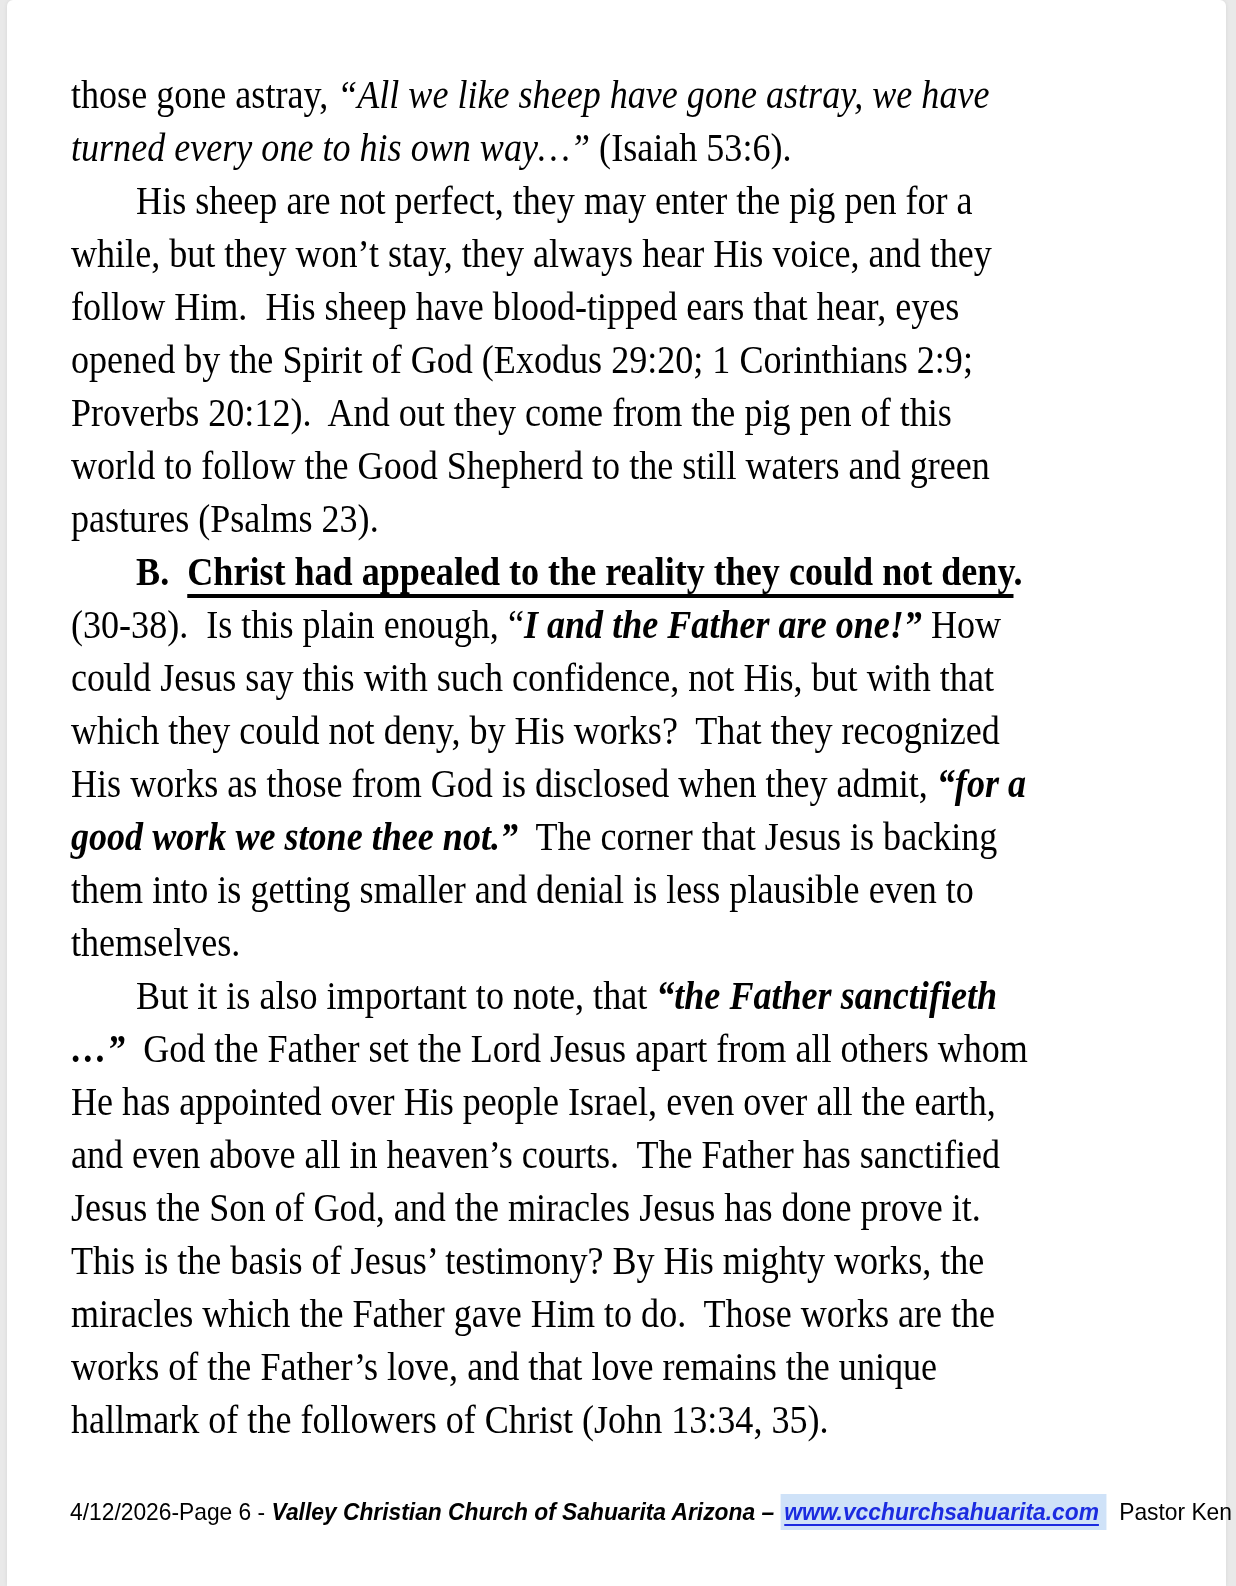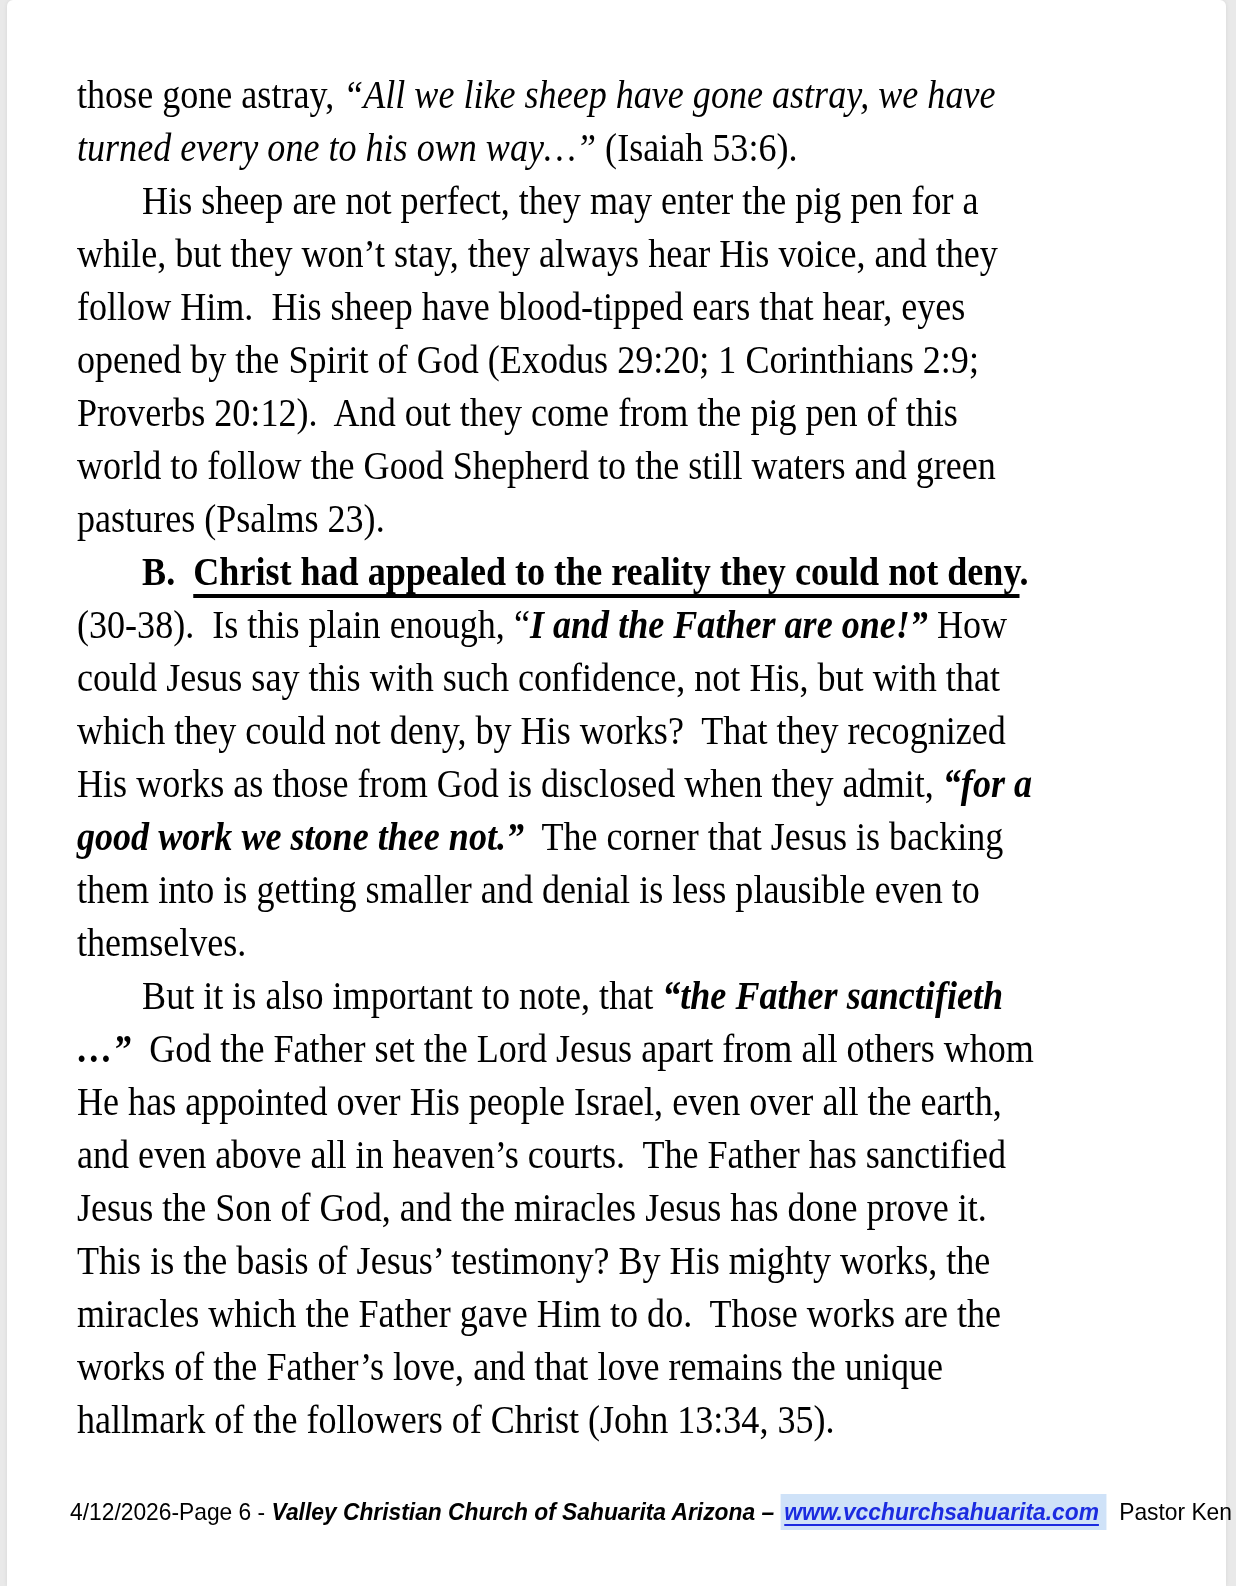--- a/index.html
+++ b/index.html
@@ -12,21 +12,21 @@
   }
   .page {
     position: absolute;
     left: 7px; right: 10px; top: 0; bottom: 0;
     background: var(--page-bg, #fff);
     border-radius: 6px 6px 0 0;
     box-shadow: 0 0 4px rgba(0,0,0,0.08);
   }
   .doc-content {
     position: absolute;
-    left: 70px; right: 20px; top: 68px;
+    left: 64px; right: 20px; top: 68px;
     color: var(--text-color, #000);
   }
   .doc-line {
     font-size: 41px;
     line-height: 53px;
     white-space: pre;
     transform: scaleX(0.88);
     transform-origin: 0 50%;
   }
   .doc-line.indent { padding-left: 74px; }

